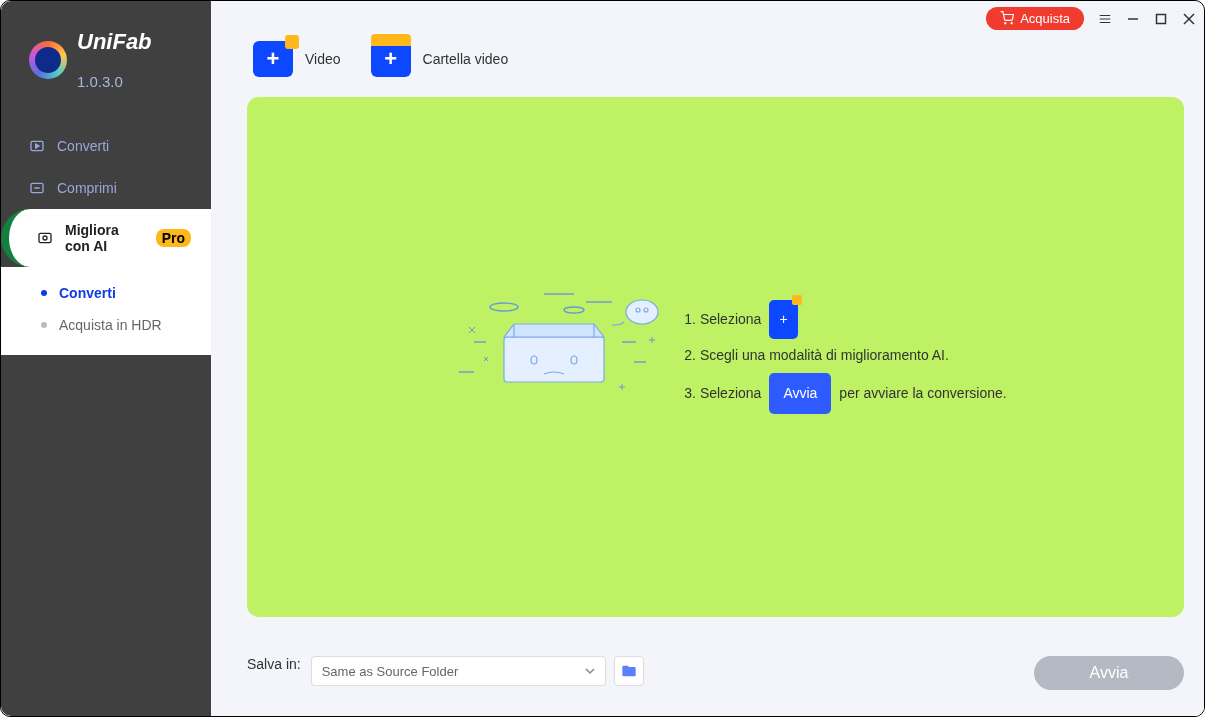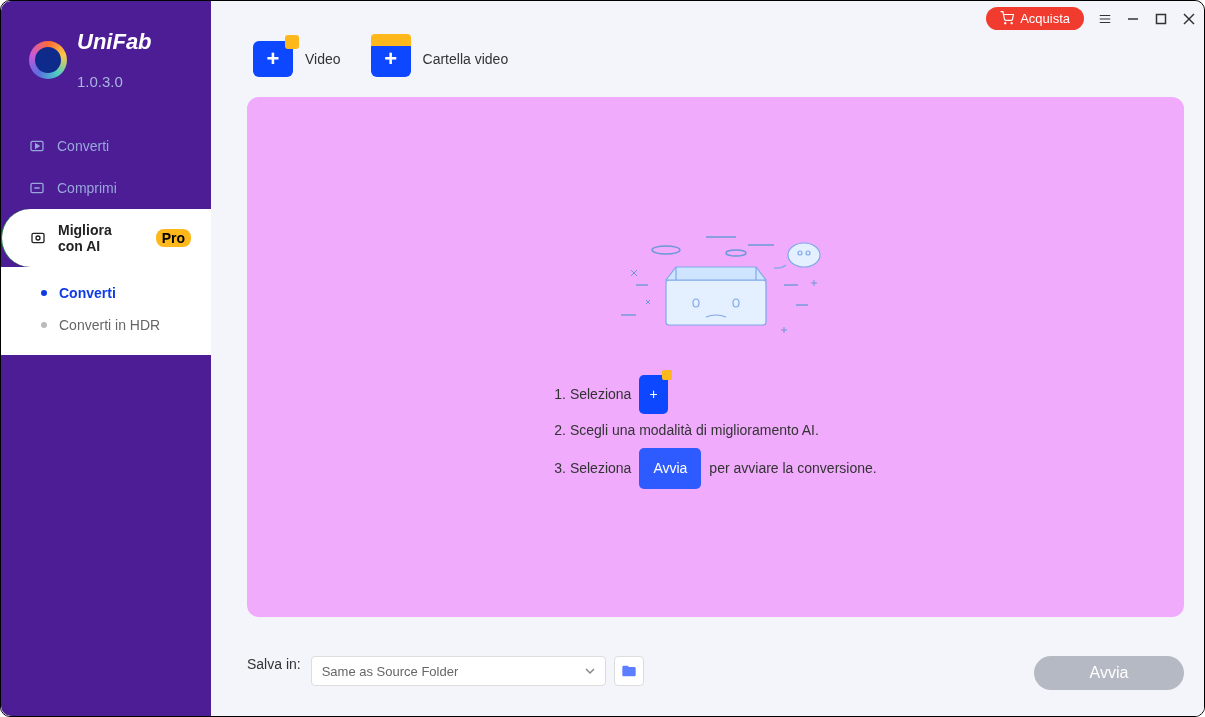--- a/index.html
+++ b/index.html
@@ -2,49 +2,49 @@
 <html><head>
 <meta charset="utf-8">
 <style>
 * { margin: 0; padding: 0; box-sizing: border-box; font-family: -apple-system, BlinkMacSystemFont, "Segoe UI", Arial, sans-serif; }
 body { width: 1205px; height: 717px; overflow: hidden; background: #fff; border: 1px solid #000; border-radius: 10px; position: relative; }
 
 .titlebar { position: absolute; top: 6px; right: 8px; display: flex; align-items: center; gap: 14px; z-index: 10; }
 .buy-btn { background: #f13b2f; color: #fff; border: none; border-radius: 14px; padding: 4px 14px; font-size: 13px; display: flex; align-items: flex-start; gap: 6px; cursor: pointer; }
 .tb-icon { width: 14px; height: 14px; cursor: pointer; color: #333; display: flex; align-items: center; justify-content: center; }
 
-.sidebar { position: absolute; left: 0; top: 0; width: 210px; height: 100%; background: #4c1d95; border-top-left-radius: 10px; border-bottom-left-radius: 10px; color: #c9d4f5; }
+.sidebar { position: absolute; left: 0; top: 0; width: 210px; height: 100%; background: #404040; border-top-left-radius: 10px; border-bottom-left-radius: 10px; color: #c9d4f5; }
 .logo-area { display: flex; align-items: center; gap: 10px; padding: 28px 20px 35px 28px; }
 .logo-circle { width: 38px; height: 38px; border-radius: 50%; background: conic-gradient(#ff6b35, #ffc845, #4ecdc4, #5b6ee1, #c858d8, #ff6b35); position: relative; }
 .logo-circle::after { content:''; position:absolute; inset:6px; border-radius:50%; background:#0e2b8c; }
 .logo-text { font-size: 22px; font-weight: 600; font-style: italic; color: #fff; }
 .logo-ver { font-size: 15px; color: #a8b5e0; margin-top: 18px; }
 
 .nav-item { display: flex; align-items: center; gap: 12px; padding: 13px 20px 13px 28px; font-size: 14px; cursor: pointer; color: #98a8db; }
-.nav-item.active-section { background: #fff; color: #222; border-top-left-radius: 100px; border-bottom-left-radius: 100px; margin-left: 0; padding-left: 28px; font-weight: 600; position: relative; border-left: 1px solid #15803d; }
+.nav-item.active-section { background: #fff; color: #222; border-top-left-radius: 100px; border-bottom-left-radius: 100px; margin-left: 0; padding-left: 28px; font-weight: 600; position: relative; border-left: 8px solid #15803d; }
 .nav-item .ni { width: 16px; height: 16px; flex-shrink: 0; }
 .pro-badge { background: #ffb81c; color: #000; font-size: 14px; font-weight: 700; padding: 1px 6px; border-radius: 8px; margin-left: 16px; }
 
 .sub-items { background: #fff; padding: 10px 0 14px 0; }
 .sub-item { display: flex; align-items: center; gap: 12px; padding: 8px 20px 8px 40px; font-size: 14px; cursor: pointer; color: #666; }
 .sub-item .dot { width: 6px; height: 6px; border-radius: 50%; background: #bbb; }
 .sub-item.selected { color: #0e3ae8; font-weight: 600; }
 .sub-item.selected .dot { background: #0e3ae8; }
 .after-sub { background: #0e2b8c; border-top-left-radius: 22px; }
 
 .main { position: absolute; left: 210px; top: 0; right: 0; bottom: 0; background: #f3f5fa; border-top-right-radius: 10px; border-bottom-right-radius: 10px; }
 
 .toolbar { display: flex; align-items: center; gap: 30px; padding: 40px 0 20px 42px; }
 .tb-btn { display: flex; align-items: center; gap: 12px; cursor: pointer; font-size: 14px; color: #333; }
 .tb-btn .icon-box { width: 40px; height: 36px; background: #0d47ff; border-radius: 6px; display: flex; align-items: center; justify-content: center; color: #fff; font-size: 22px; font-weight: bold; position: relative; }
 .tb-btn .icon-box .cam-dot { position: absolute; right: -6px; top: -6px; width: 14px; height: 14px; background: #ffb81c; border-radius: 3px; }
 .tb-btn.folder .icon-box { background: #0d47ff; }
 .tb-btn.folder .folder-back { position: absolute; top: -7px; left: 0; width: 40px; height: 12px; background: #ffb81c; border-radius: 4px 4px 0 0; }
 
-.card { background: #f0abfc; margin: 0 20px 0 36px; border-radius: 12px; height: 520px; display: flex; flex-direction: column; align-items: center; justify-content: center; }
+.card { background: #bef264; margin: 0 20px 0 36px; border-radius: 12px; height: 520px; display: flex; align-items: center; justify-content: center; }
 
 .illus { width: 260px; height: 120px; margin-bottom: 30px; position: relative; }
 .illus svg { width: 100%; height: 100%; }
 
 .steps { font-size: 14px; color: #333; line-height: 2.4; }
 .steps .row { display: flex; align-items: center; gap: 8px; }
 .mini-btn { background: #0d47ff; color: #fff; border-radius: 5px; padding: 3px 10px; font-size: 14px; display: inline-flex; align-items: center; justify-content: center; position: relative; }
 .mini-btn .cam-dot2 { position: absolute; right: -4px; top: -5px; width: 10px; height: 10px; background: #ffb81c; border-radius: 2px; }
 .mini-btn.blue2 { background: #2e5bff; padding: 4px 14px; }
 
@@ -123,21 +123,21 @@
     <span>Migliora con AI</span>
     <span class="pro-badge">Pro</span>
   </div>
   <div class="sub-items">
     <div class="sub-item selected">
       <span class="dot"></span>
       <span>Converti</span>
     </div>
     <div class="sub-item">
       <span class="dot"></span>
-      <span>Converti in HDR</span>
+      <span>Acquista in HDR</span>
     </div>
   </div>
 
 </div>
 
 <div class="main">
   <div class="toolbar">
     <div class="tb-btn">
       <div class="icon-box">+<span class="cam-dot"></span></div>
       <span>Video</span>

